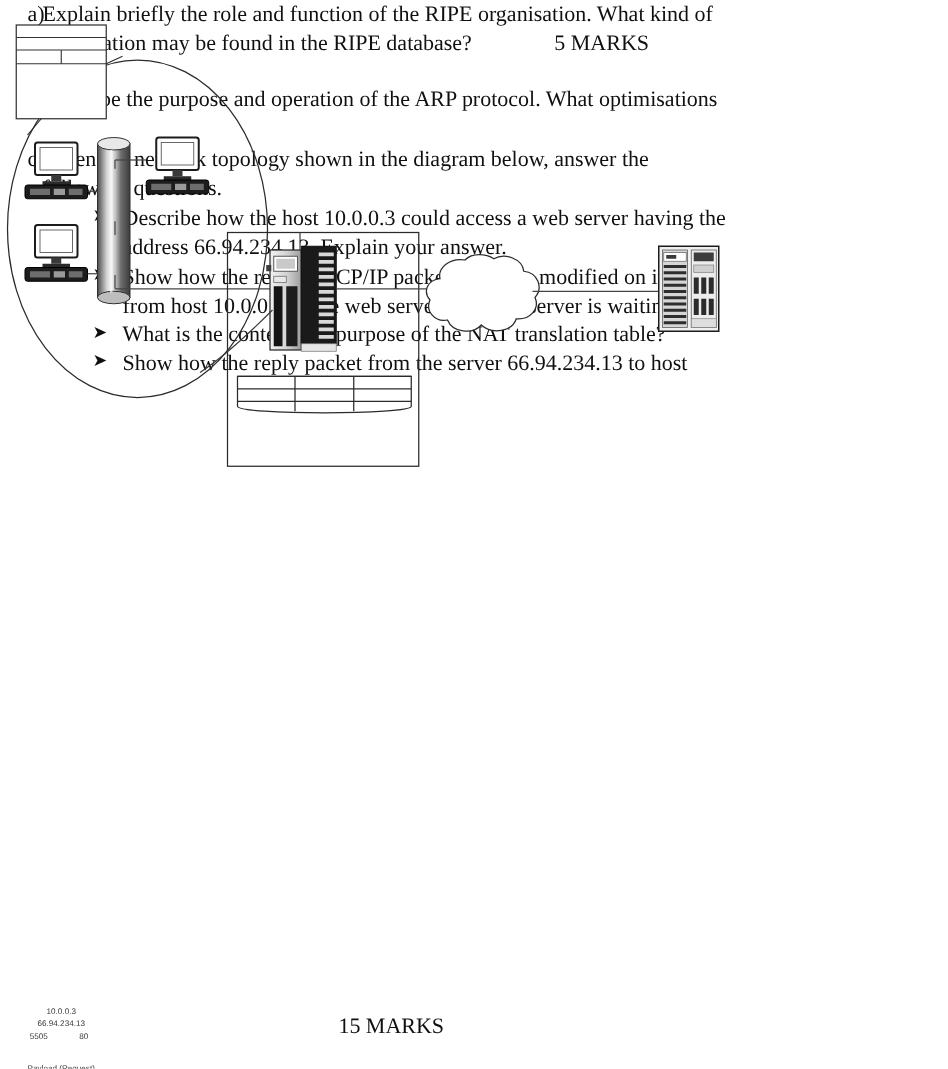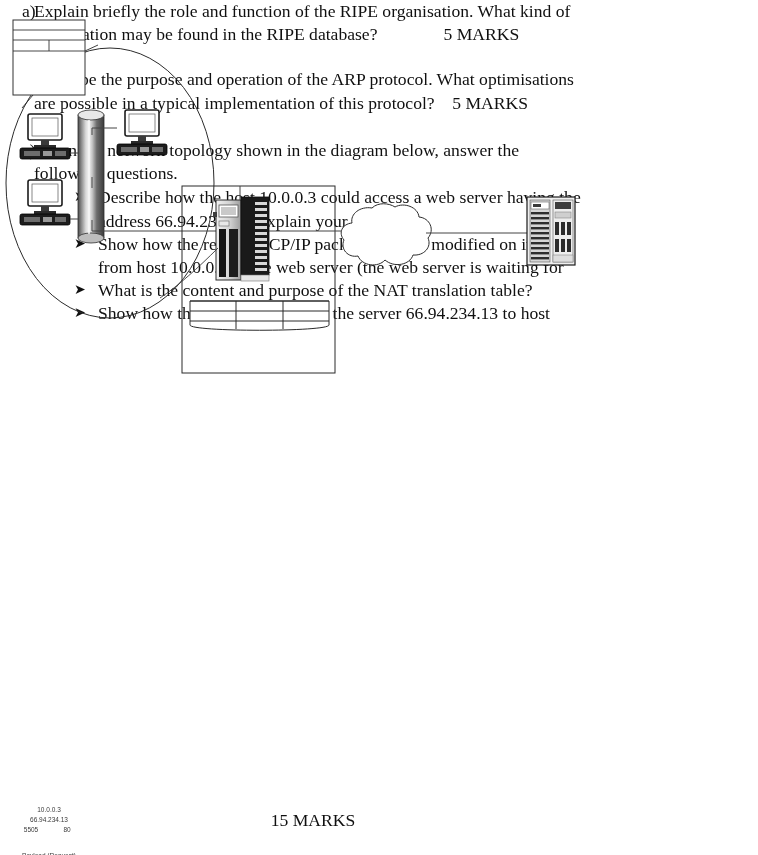--- a/index.html
+++ b/index.html
@@ -107,21 +107,20 @@
       <span class="qline">information may be found in the RIPE database?               5 MARKS</span>
     </div>
   </div>
 
   <div class="gap-a"></div>
 
   <div class="qitem">
     <div class="qlabel">b)</div>
     <div class="qbody">
       <span class="qline">Describe the purpose and operation of the ARP protocol. What optimisations</span>
-      <span class="qline">are possible in a typical implementation of this protocol?    5 MARKS</span>
     </div>
   </div>
 
   <div class="gap-b"></div>
 
   <div class="qitem">
     <div class="qlabel">c)</div>
     <div class="qbody">
       <span class="qline">Given the network topology shown in the diagram below, answer the</span>
       <span class="qline">following questions.</span>

